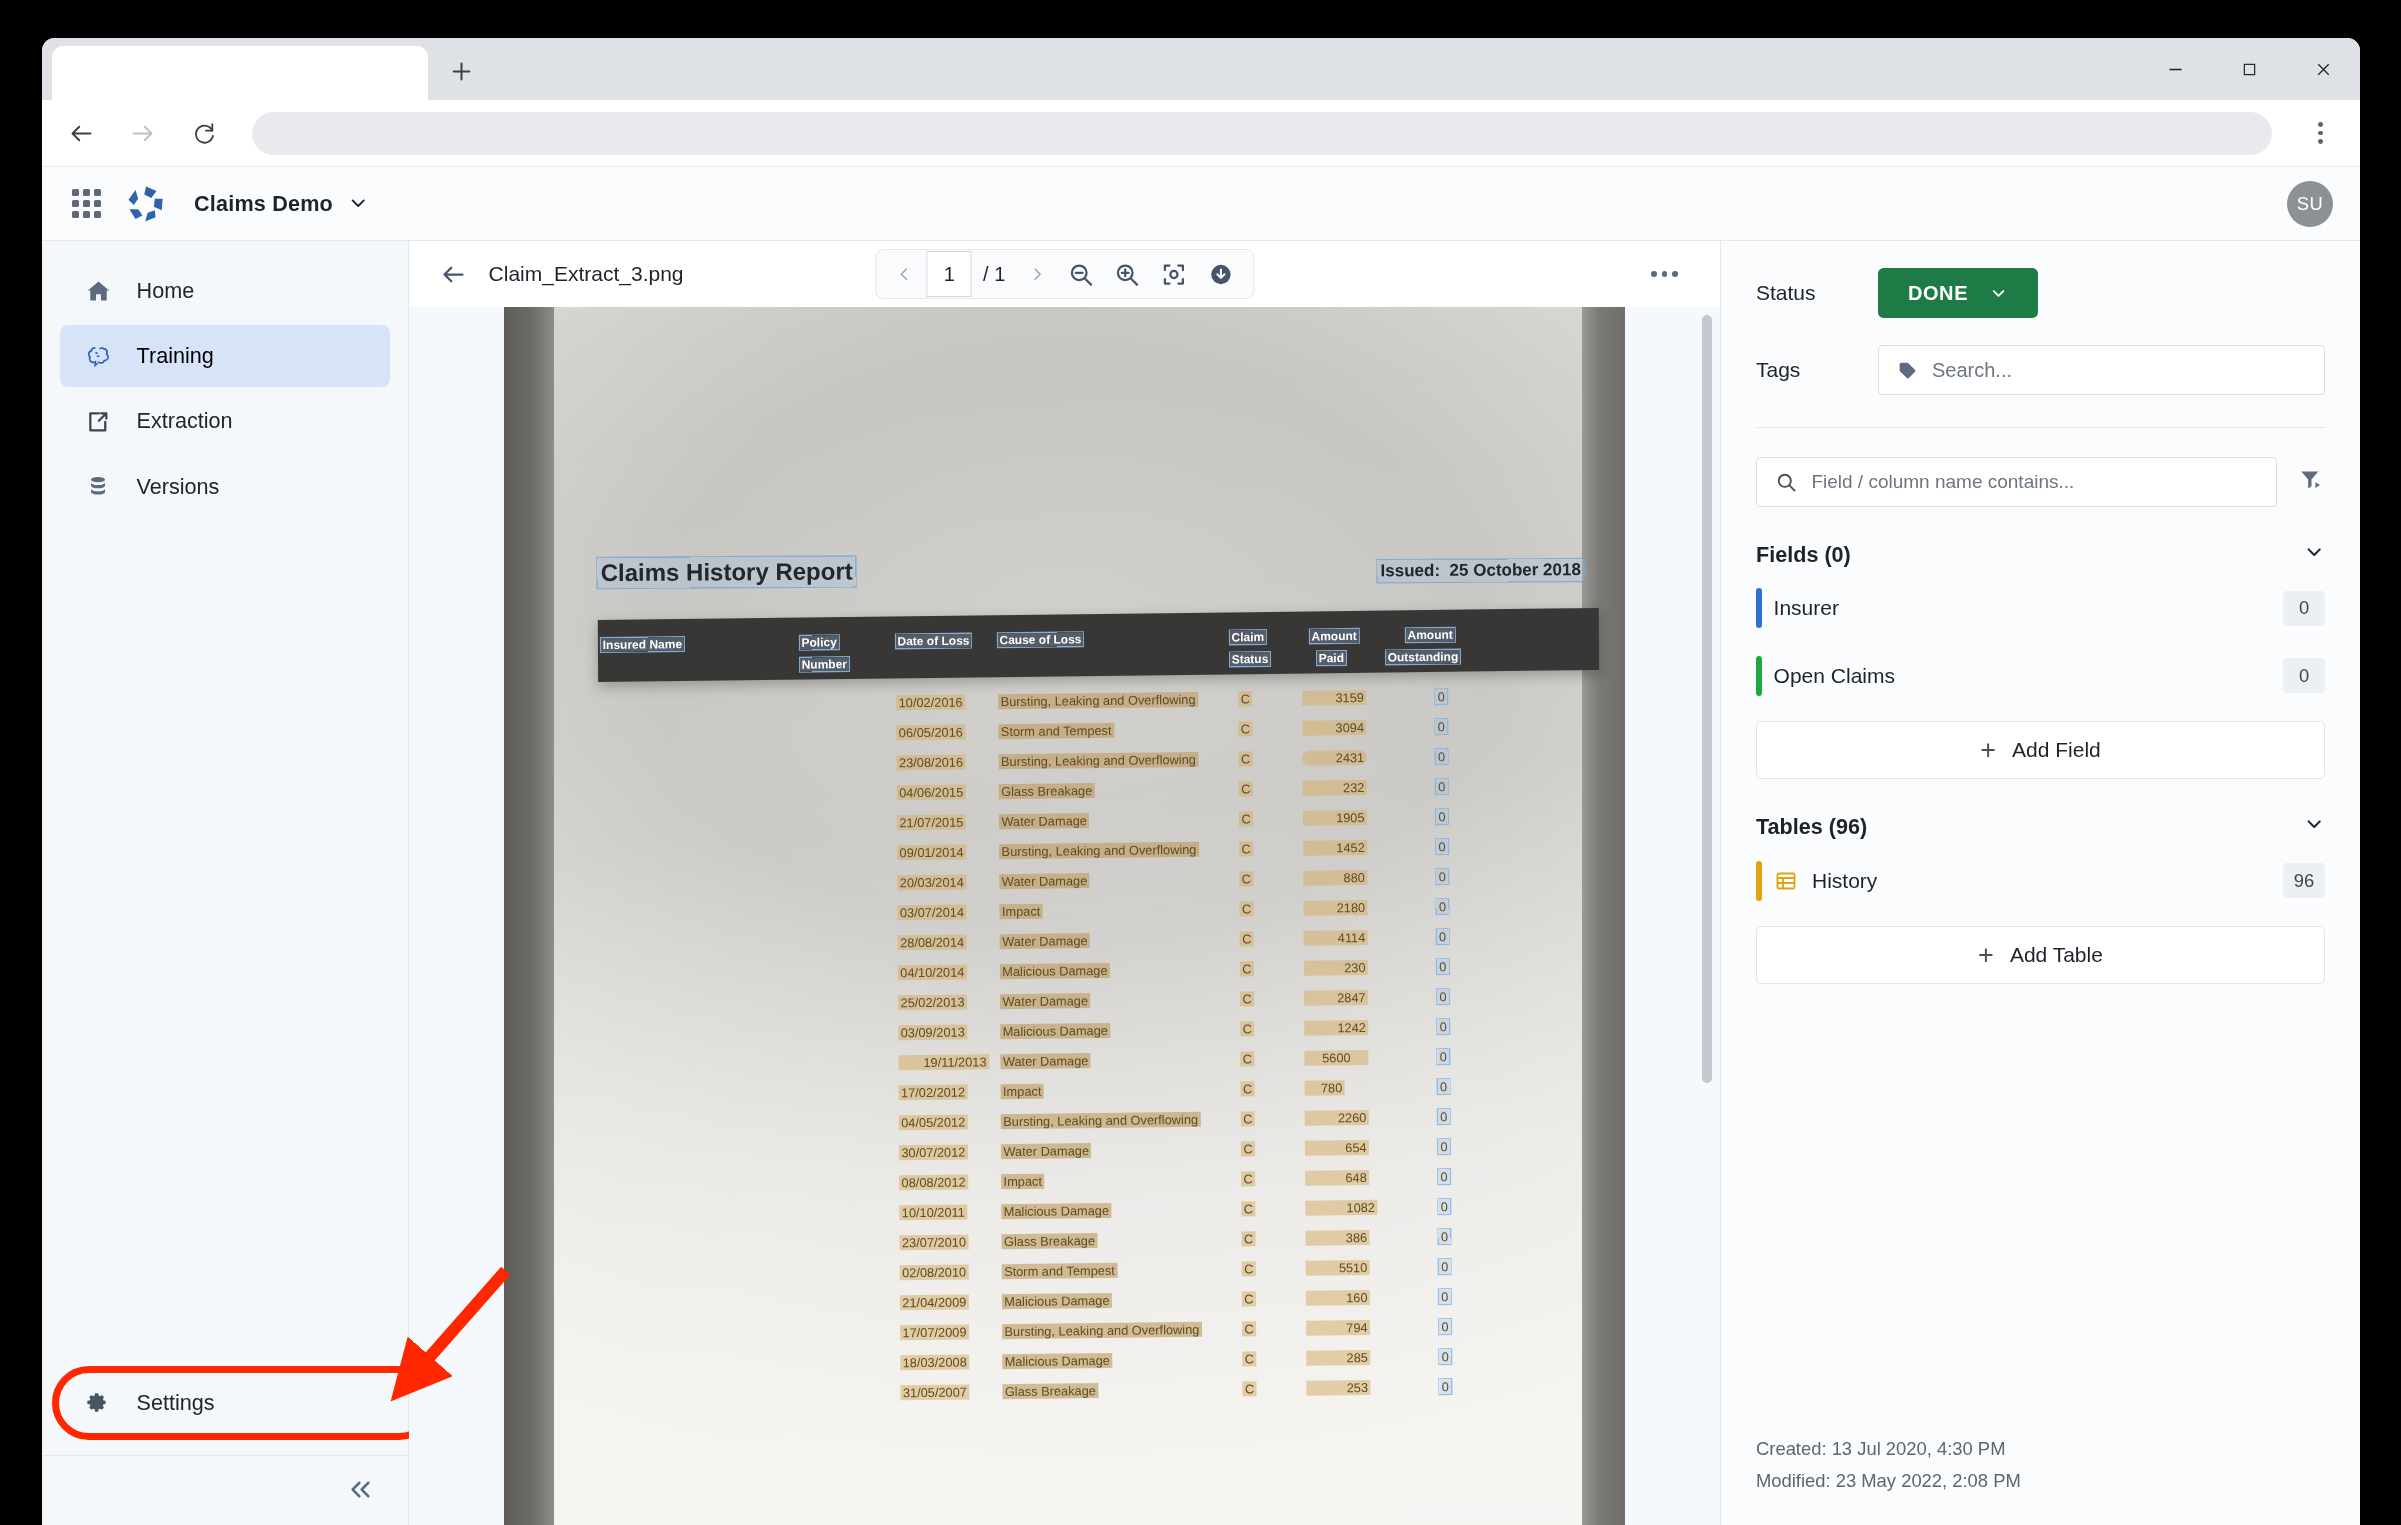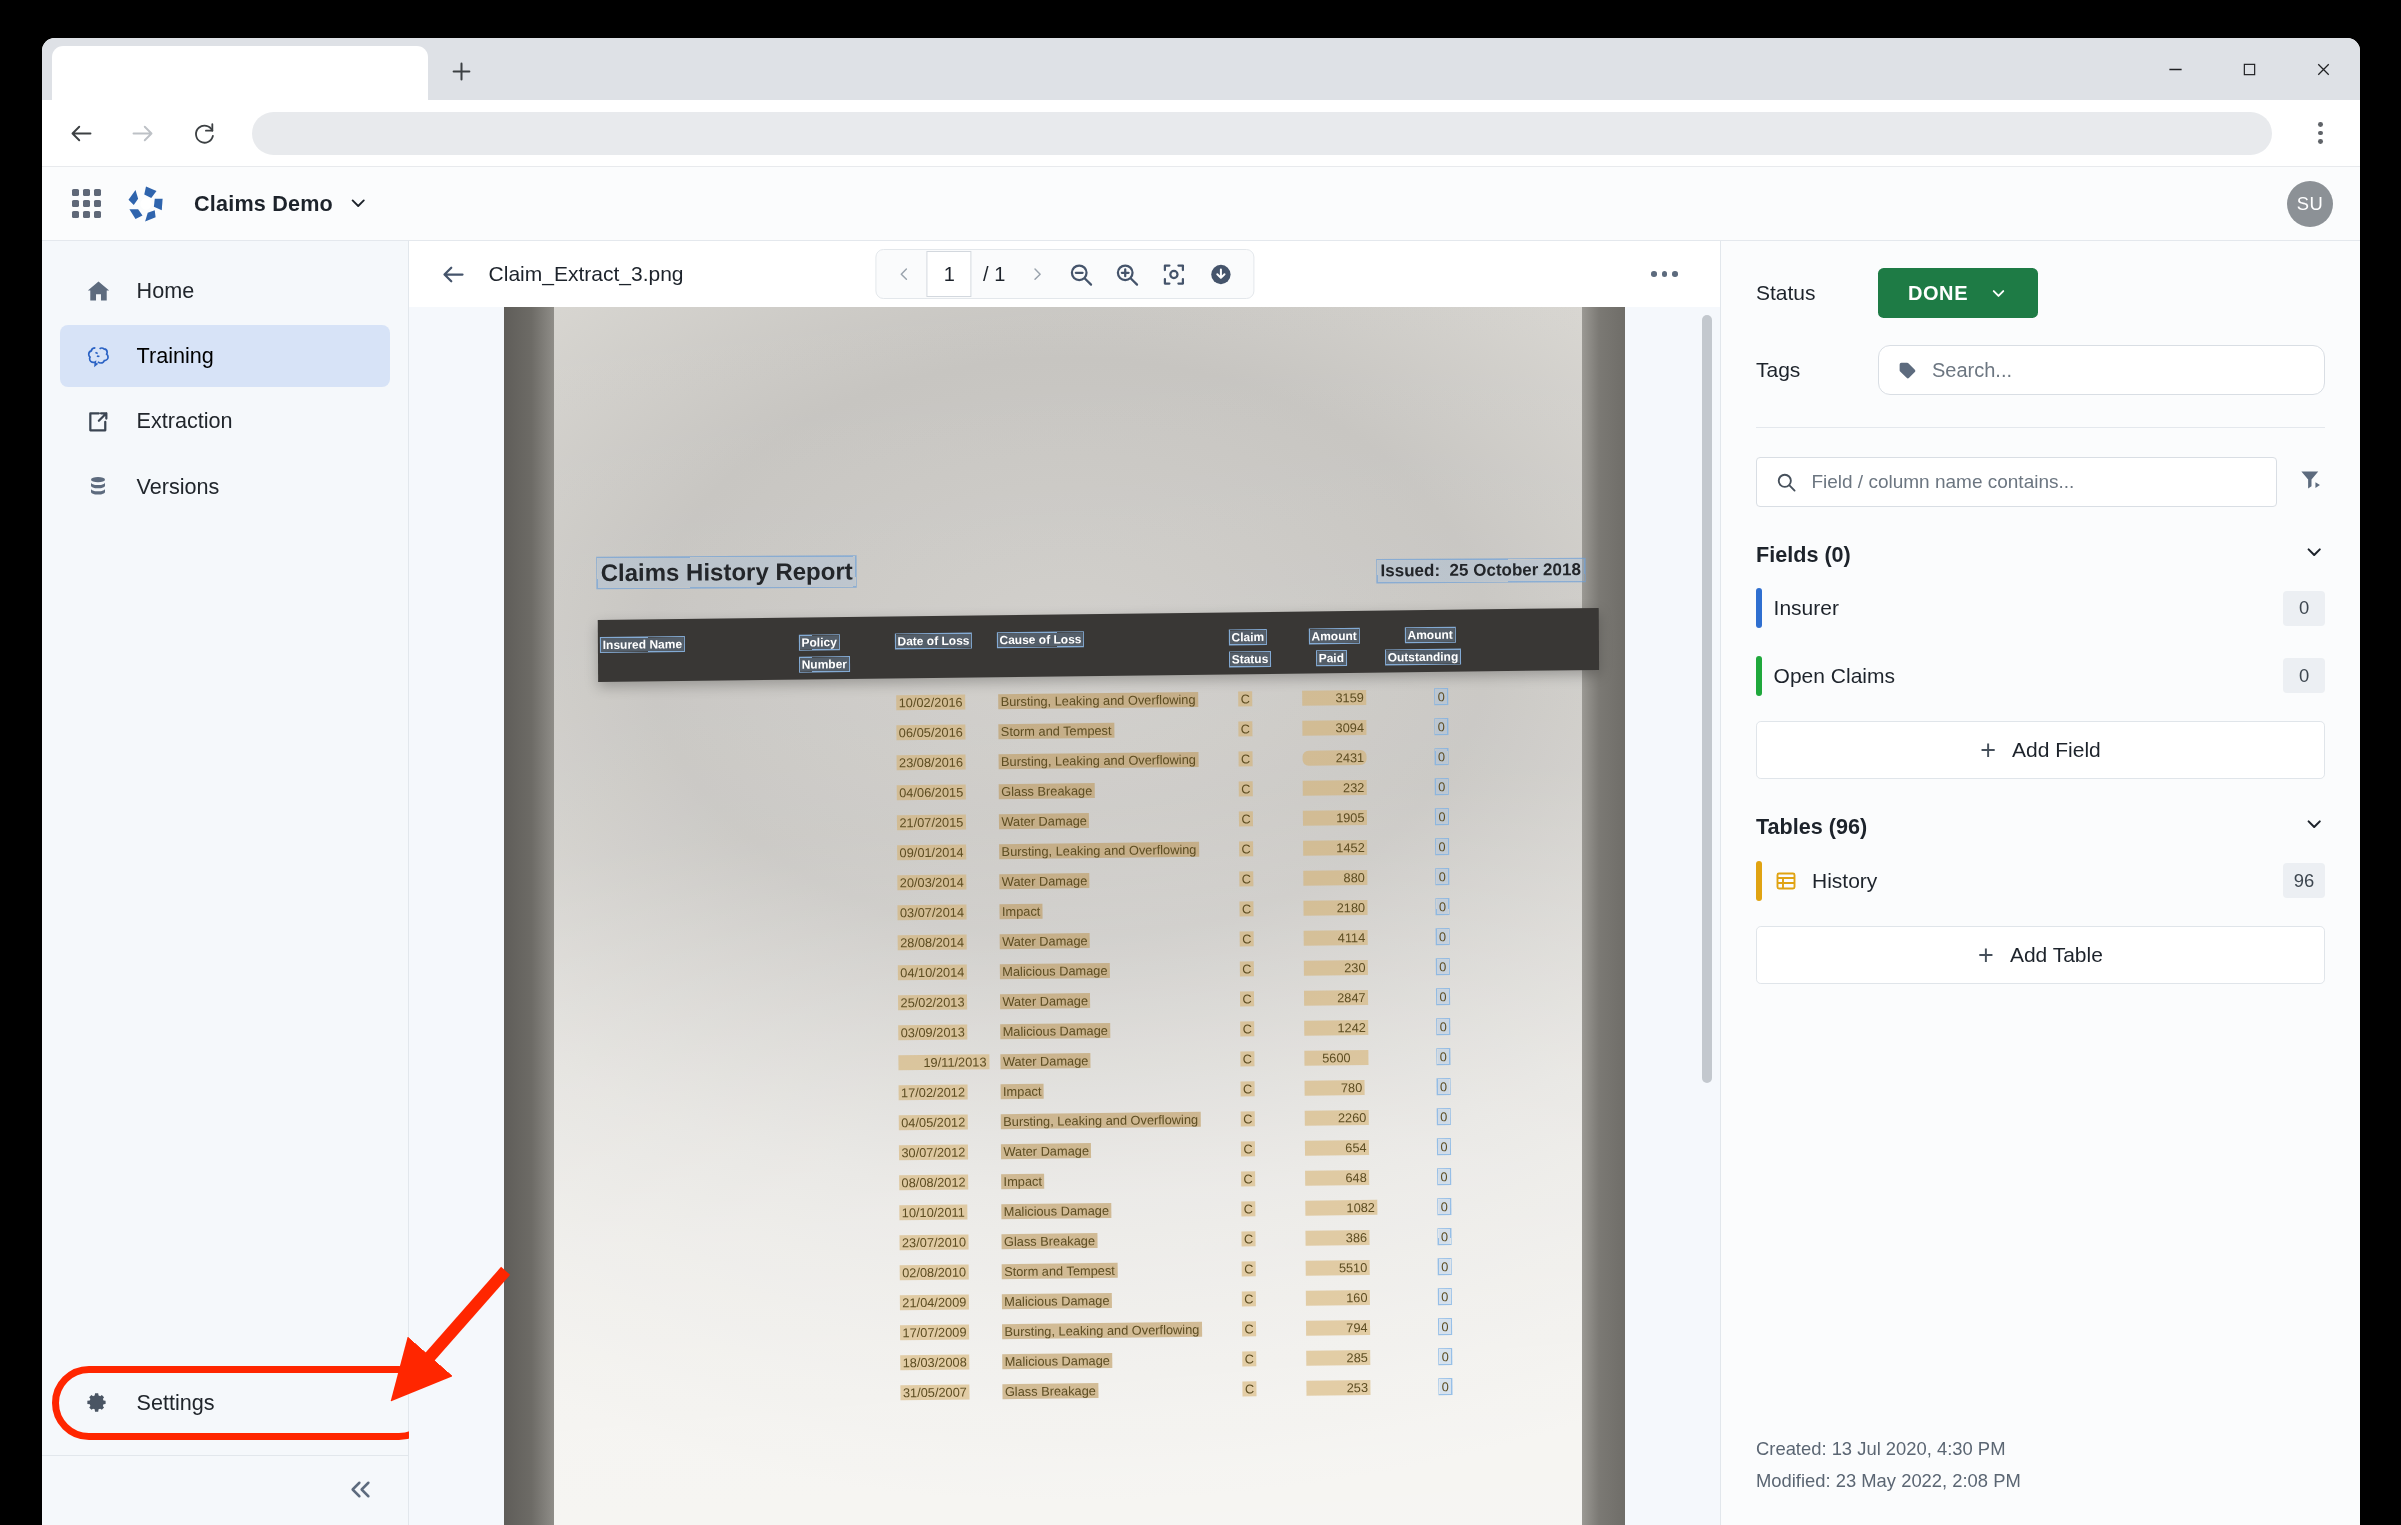--- a/index.html
+++ b/index.html
@@ -288,21 +288,21 @@
     background: #1e7b45; color: #fff;
     height: 50px; min-width: 160px;
     border-radius: 5.6px;
     display: flex; align-items: center; justify-content: center;
     gap: 21px; padding: 0 21px;
     font-size: 20px; letter-spacing: 0.6px; font-weight: bold;
   }
   #tags-row { margin-top: 27px; }
   #tags-input {
     flex: 1; height: 50px;
-    border: 0.8px solid #d9dee4; background: #fff; border-radius: 12px;
+    border: 0.8px solid #d9dee4; background: #fff; border-radius: 4px;
     display: flex; align-items: center; gap: 14.4px; padding: 0 17.6px;
     font-size: 20px; color: #6c7681;
   }
   #rp-divider { margin-top: 32px; height: 0.8px; background: #e4e8ed; }
   #field-search-row { margin-top: 29px; display: flex; align-items: center; gap: 21px; }
   #field-search-input {
     flex: 1; height: 50px;
     border: 0.8px solid #d9dee4; background: #fff; border-radius: 4px;
     display: flex; align-items: center; gap: 14.4px; padding: 0 17.6px;
     font-size: 19px; color: #6c7681;
@@ -681,21 +681,21 @@
                       <span class="c hl-amber" style="left: 298px; padding-left: 25px;">19/11/2013</span>
                       <span class="c hl-amber-d" style="left: 400px;">Water Damage</span>
                       <span class="c hl-amber" style="left: 640px;">C</span>
                       <span class="c hl-amber" style="width: 64px; text-align: center; position: absolute; left: 704px;">5600</span>
                       <span class="c hl-blue" style="left: 837px; position: absolute;">0</span>
                     </div>
                     <div class="rt-row" style="transform: rotate(-0.3deg);">
                       <span class="c hl-amber" style="left: 298px;">17/02/2012</span>
                       <span class="c hl-amber-d" style="left: 400px;">Impact</span>
                       <span class="c hl-amber" style="left: 640px;">C</span>
-                      <span class="c hl-amber" style="width: 60px; text-align: right; position: absolute; left: 704px;">780</span>
+                      <span class="c hl-amber" style="width: 40px; text-align: right; position: absolute; left: 704px;">780</span>
                       <span class="c hl-blue" style="left: 837px; position: absolute;">0</span>
                     </div>
                     <div class="rt-row" style="transform: rotate(-0.3deg);">
                       <span class="c hl-amber" style="left: 298px;">04/05/2012</span>
                       <span class="c hl-amber-d" style="left: 400px;">Bursting, Leaking and Overflowing</span>
                       <span class="c hl-amber" style="left: 640px;">C</span>
                       <span class="c hl-amber" style="width: 64px; text-align: right; position: absolute; left: 704px;">2260</span>
                       <span class="c hl-blue" style="left: 837px; position: absolute;">0</span>
                     </div>
                     <div class="rt-row" style="transform: rotate(-0.3deg);">

